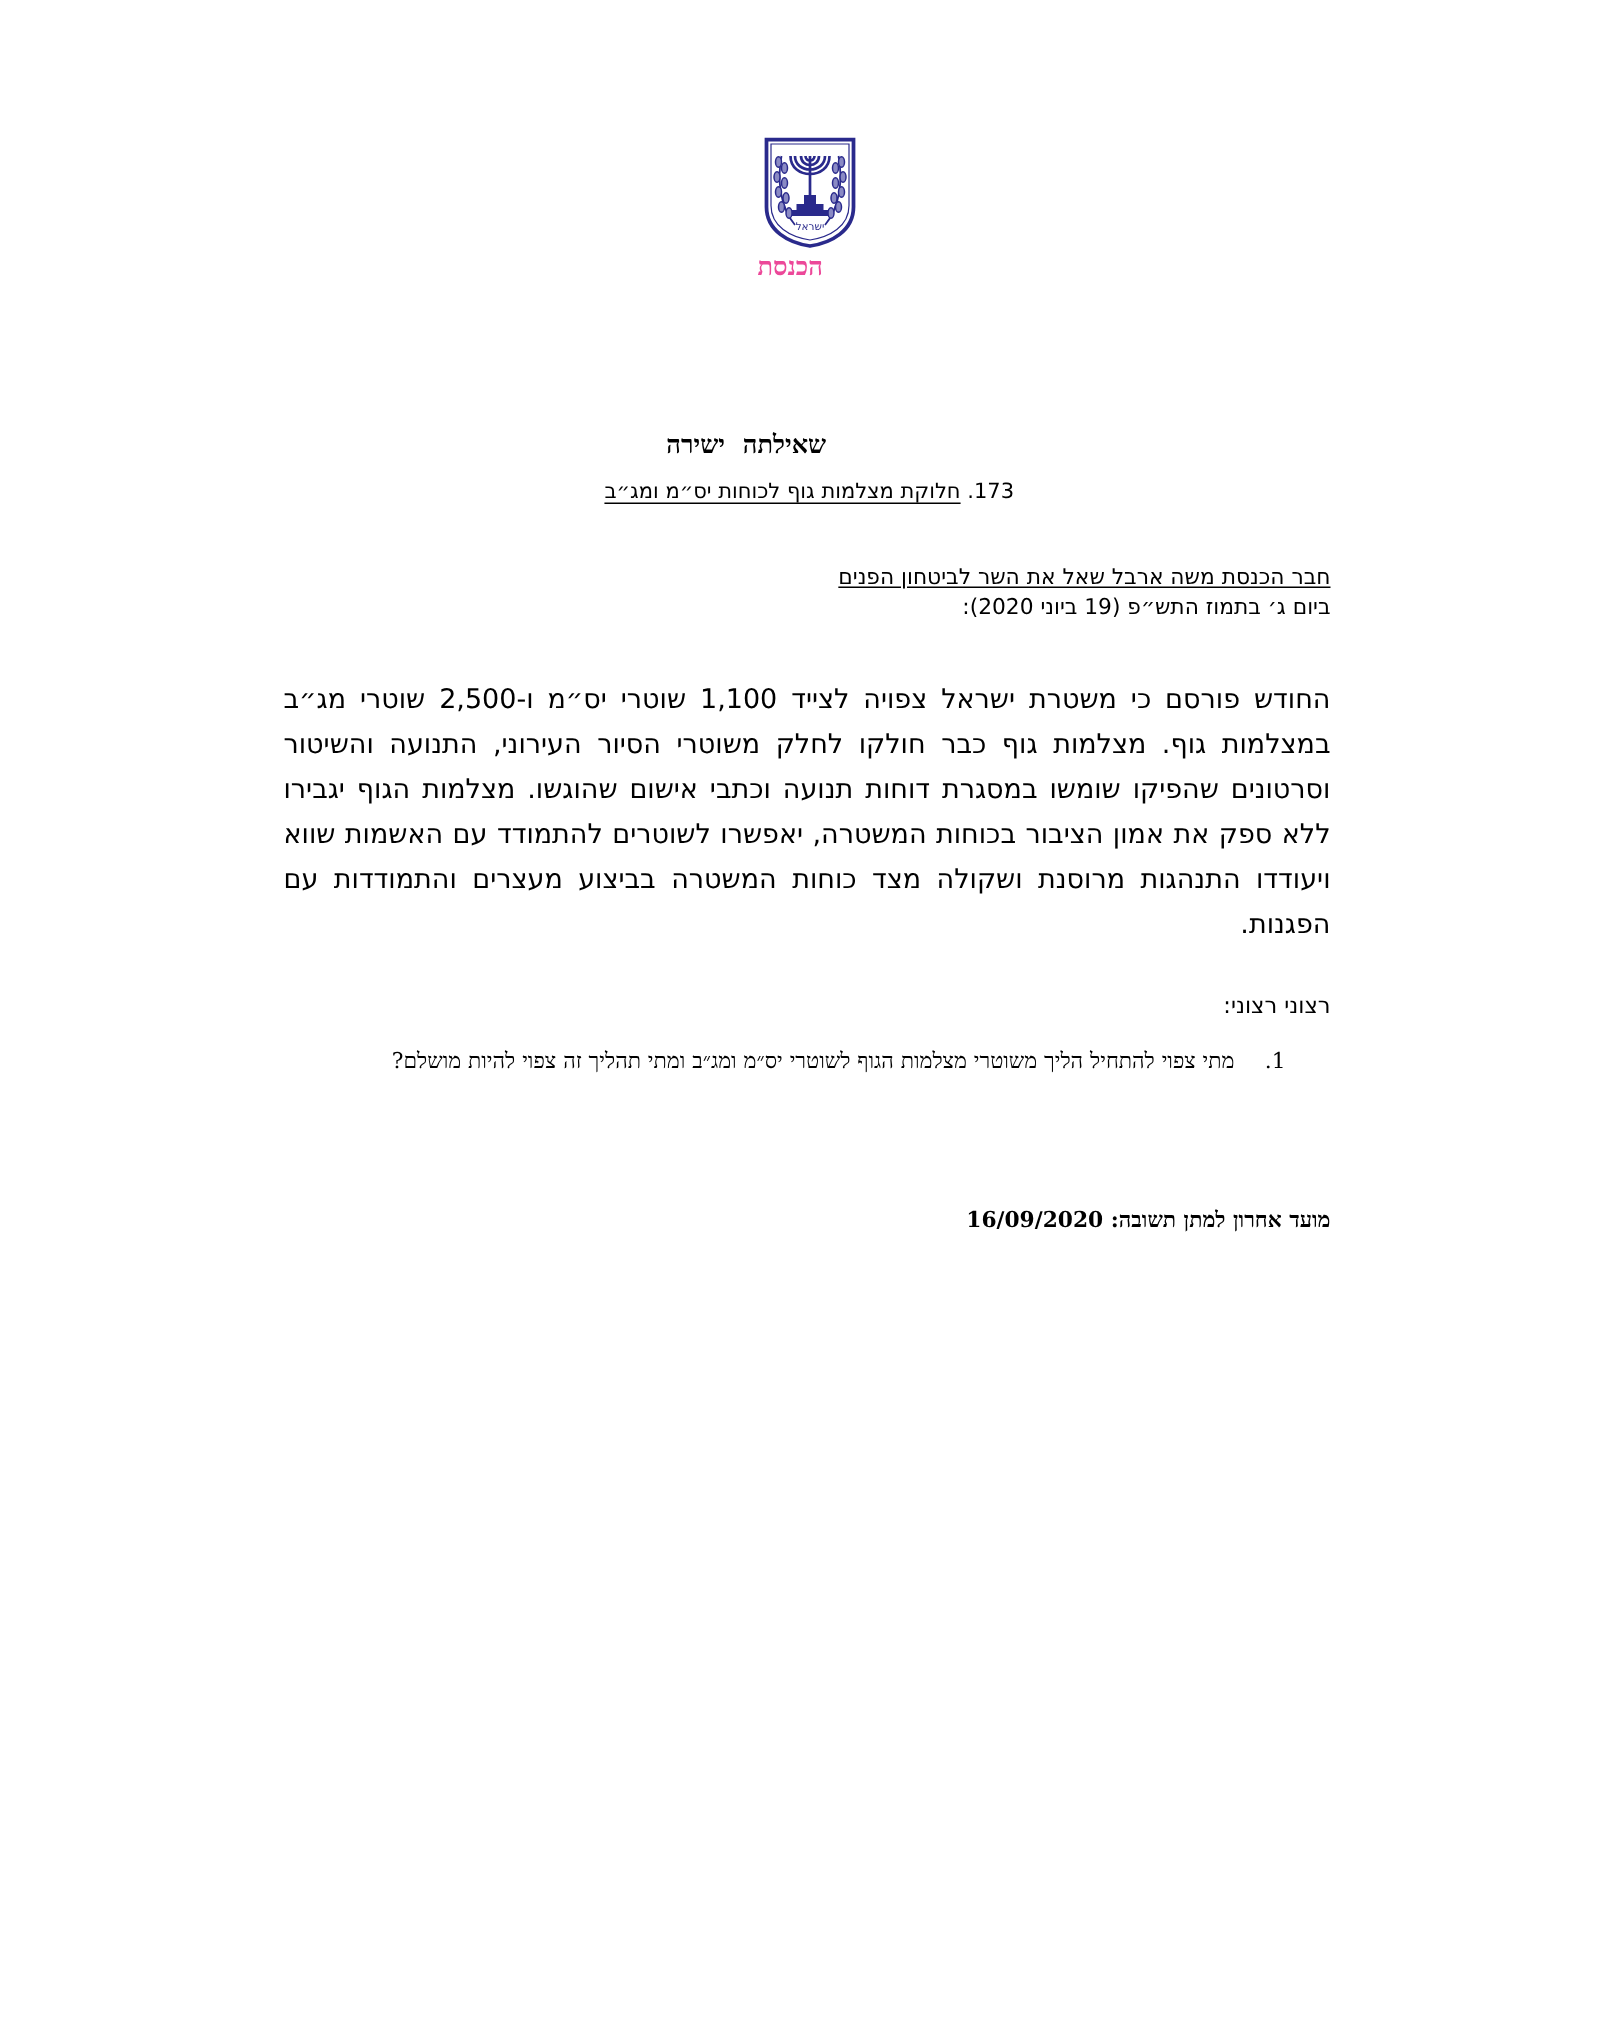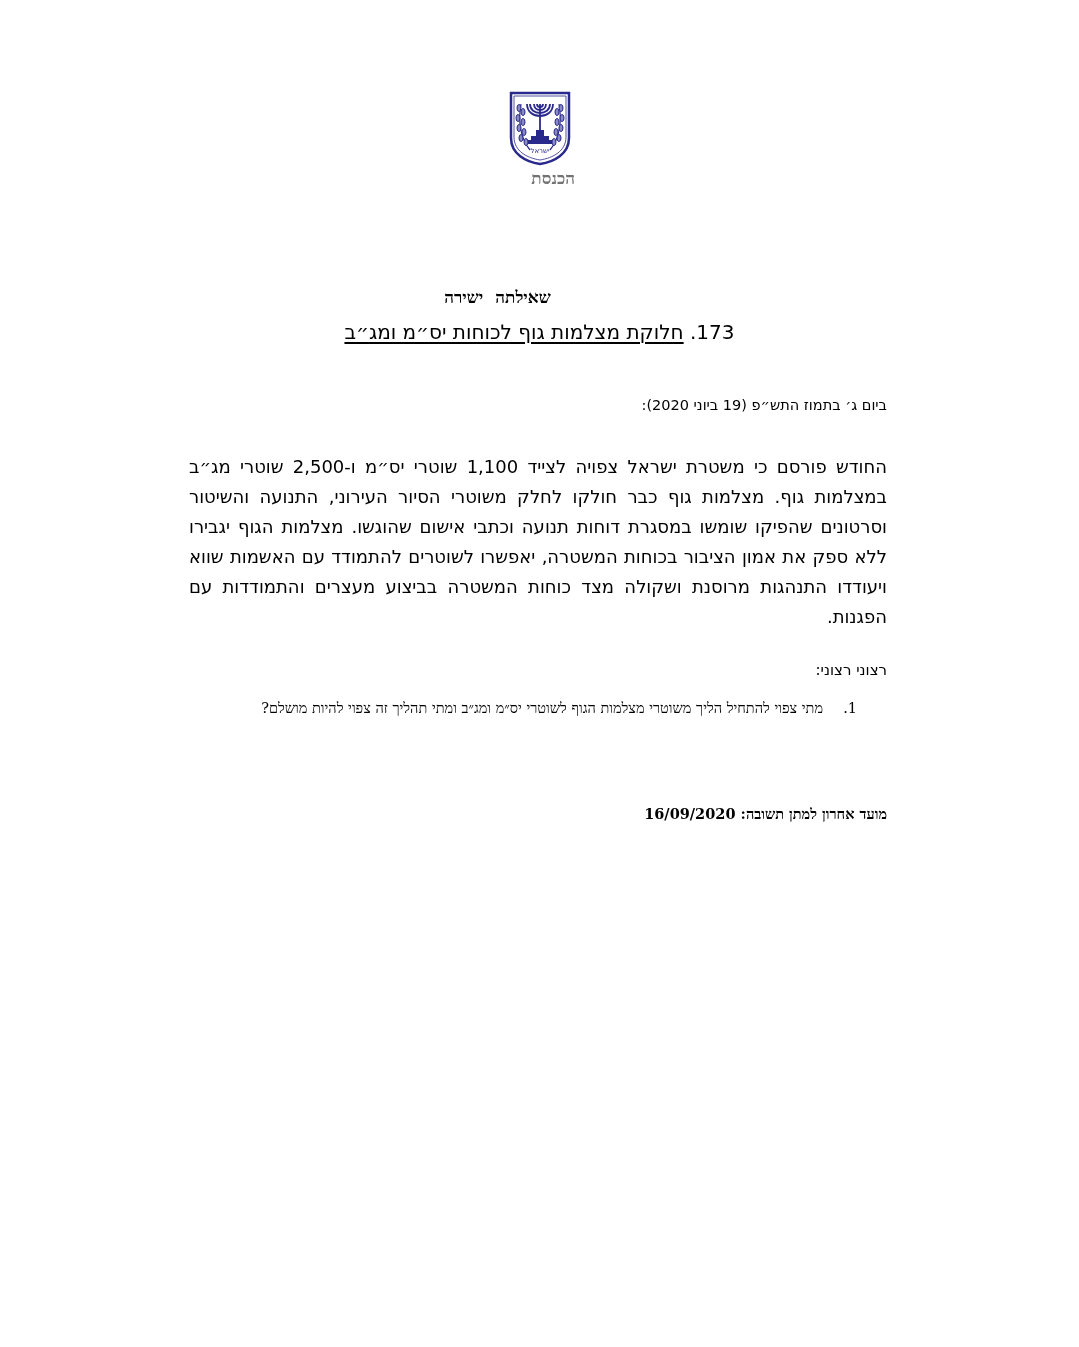--- a/index.html
+++ b/index.html
@@ -1,25 +1,25 @@
 <!DOCTYPE html>
 <html lang="he" dir="rtl"><head>
   <meta charset="utf-8">
   <style>
     * { box-sizing: border-box; margin: 0; padding: 0; }
     html, body { width: 1079px; height: 1347px; background: #ffffff; }
     body { position: relative; font-family: "DejaVu Sans", sans-serif; color: #000; overflow: hidden; }
     .page { position: absolute; left: 0; top: 0; width: 1079px; height: 1347px; }
 
-    .logo { position: absolute; left: 505px; top: 90px; width: 70px; height: 100px; text-align: right; }
+    .logo { position: absolute; left: 505px; top: 90px; width: 70px; height: 100px; text-align: left; }
     .logo svg { display: block; margin: 0 auto; }
-    .logo-caption { font-family: "DejaVu Serif", serif; font-weight: bold; color: #737373; font-size: 17px; line-height: 20px; margin-top: 2px; direction: rtl; }
+    .logo-caption { font-family: "DejaVu Serif", serif; font-weight: bold; color: #ec4899; font-size: 17px; line-height: 20px; margin-top: 2px; direction: rtl; }
 
     .doc-type { position: absolute; left: 0; width: 995px; top: 287px; text-align: center; font-family: "DejaVu Serif", serif; font-weight: bold; font-size: 17px; word-spacing: 6px; }
-    .title { position: absolute; left: 0; width: 1079px; top: 320px; text-align: center; font-family: "DejaVu Sans", sans-serif; font-size: 20px; }
+    .title { position: absolute; left: 0; width: 1079px; top: 320px; text-align: center; font-family: "DejaVu Sans", sans-serif; font-size: 14px; }
     .title .num { text-decoration: none; }
     .title .text { text-decoration: underline; text-underline-offset: 3px; }
 
     .asker { position: absolute; right: 192px; top: 376px; font-size: 14.5px; line-height: 18px; text-decoration: underline; text-underline-offset: 2px; }
     .date { position: absolute; right: 192px; top: 396px; font-size: 14.5px; line-height: 18px; }
 
     .body-par { position: absolute; right: 192px; top: 452px; width: 698px; font-size: 18px; line-height: 30px; text-align: justify; text-align-last: right; }
 
     .ask-label { position: absolute; right: 192px; top: 660px; font-size: 15px; line-height: 20px; }
 
@@ -75,20 +75,21 @@
     <div class="logo-caption">הכנסת</div>
   </div>
 
   <div class="doc-type">שאילתה  ישירה</div>
 
   <div class="title">
     <span class="num">173.</span>
     <span class="text">חלוקת מצלמות גוף לכוחות יס״מ ומג״ב</span>
   </div>
 
+  <div class="asker">חבר הכנסת משה ארבל שאל את השר לביטחון הפנים</div>
   <div class="date">ביום ג׳ בתמוז התש״פ (19 ביוני 2020):</div>
 
   <div class="body-par">החודש פורסם כי משטרת ישראל צפויה לצייד 1,100 שוטרי יס״מ ו-2,500 שוטרי מג״ב במצלמות גוף. מצלמות גוף כבר חולקו לחלק משוטרי הסיור העירוני, התנועה והשיטור וסרטונים שהפיקו שומשו במסגרת דוחות תנועה וכתבי אישום שהוגשו. מצלמות הגוף יגבירו ללא ספק את אמון הציבור בכוחות המשטרה, יאפשרו לשוטרים להתמודד עם האשמות שווא ויעודדו התנהגות מרוסנת ושקולה מצד כוחות המשטרה בביצוע מעצרים והתמודדות עם הפגנות.</div>
 
   <div class="ask-label">רצוני רצוני:</div>
 
   <div class="question">
     <span class="qnum">1.</span>
     <span class="qtext">מתי צפוי להתחיל הליך משוטרי מצלמות הגוף לשוטרי יס״מ ומג״ב ומתי תהליך זה צפוי להיות מושלם?</span>
   </div>

